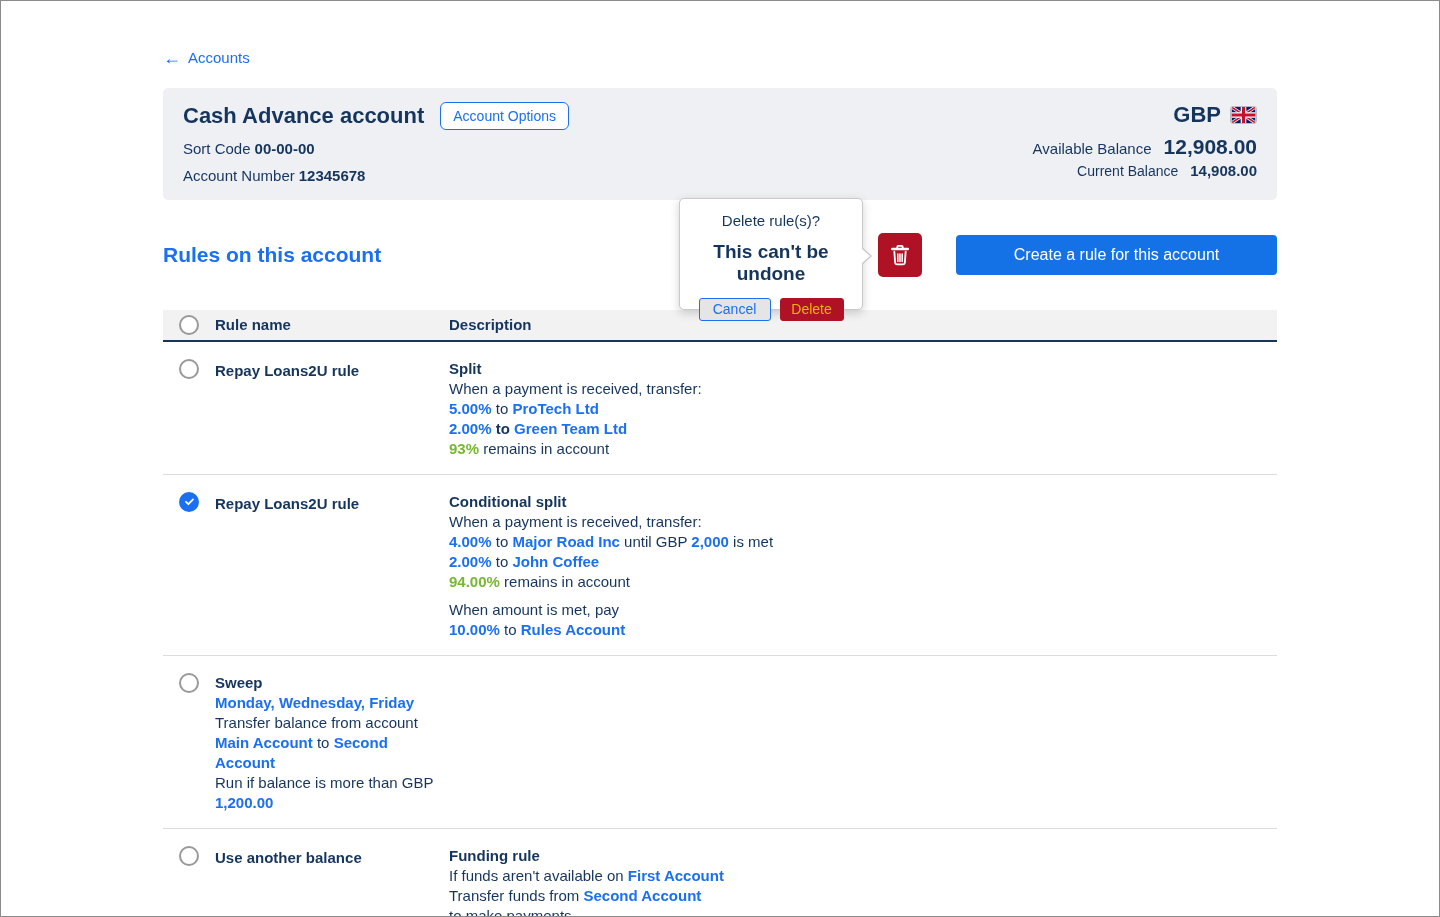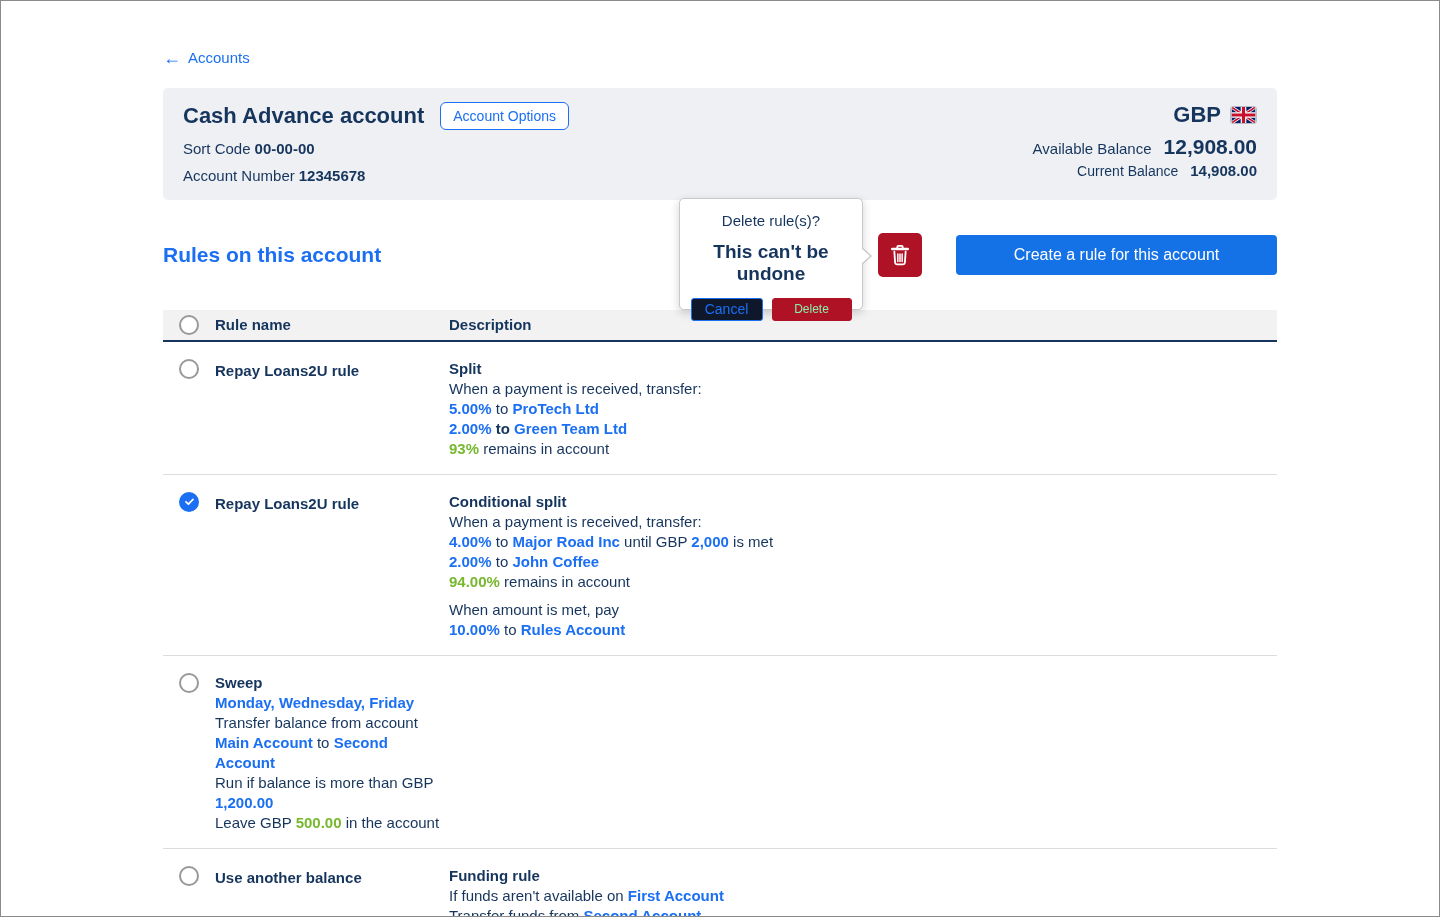--- a/index.html
+++ b/index.html
@@ -82,26 +82,26 @@
   }
   .popup::after{
     content:"";position:absolute;right:-8px;top:49px;
     border-top:8px solid transparent;border-bottom:8px solid transparent;
     border-left:9px solid #fff;
   }
   .popup-title{font-size:15px;}
   .popup-warning{font-size:19px;font-weight:bold;margin-top:12px;}
   .popup-buttons{display:flex;justify-content:center;gap:9px;margin-top:13px;}
   .cancel-btn{
-    width:72px;height:23px;background:#0f172a;border:1px solid var(--accent);
+    width:72px;height:23px;background:#e5e5e5;border:1px solid var(--accent);
     color:var(--accent);border-radius:3px;font-size:14px;cursor:pointer;font-family:inherit;
   }
   .delete-btn{
-    width:80px;height:23px;background:var(--danger);border:1px solid var(--danger);
-    color:#86efac;border-radius:3px;font-size:12px;cursor:pointer;font-family:inherit;
+    width:64px;height:23px;background:var(--danger);border:1px solid var(--danger);
+    color:#eab308;border-radius:3px;font-size:14px;cursor:pointer;font-family:inherit;
   }
 
   
   .rules-table{margin-top:33px;}
   .thead{
     display:grid;grid-template-columns:52px 234px 1fr;align-items:center;
     background:var(--hdr-bg);height:32px;border-bottom:2px solid var(--navy);
   }
   .thead .col-label{font-size:15px;font-weight:bold;}
   .cell-check{padding-left:16px;}
@@ -243,21 +243,20 @@
         </div>
         <div class="rule-row">
           <div class="cell-check">
             <span class="checkbox"></span>
           </div>
           <div class="cell-desc">
             <div class="desc-line"><span class="seg-b">Sweep</span></div>
             <div class="desc-line"><span class="seg-l">Monday, Wednesday, Friday</span></div>
             <div class="desc-line"><span class="seg-n">Transfer balance from account </span><span class="seg-l">Main Account</span><span class="seg-n"> to </span><span class="seg-l">Second Account</span></div>
             <div class="desc-line"><span class="seg-n">Run if balance is more than GBP </span><span class="seg-l">1,200.00</span></div>
-            <div class="desc-line"><span class="seg-n">Leave GBP </span><span class="seg-g">500.00</span><span class="seg-n"> in the account</span></div>
           </div>
         </div>
         <div class="rule-row">
           <div class="cell-check">
             <span class="checkbox"></span>
           </div>
           <div class="cell-name">Use another balance</div>
           <div class="cell-desc">
             <div class="desc-line"><span class="seg-b">Funding rule</span></div>
             <div class="desc-line"><span class="seg-n">If funds aren't available on </span><span class="seg-l">First Account</span></div>

